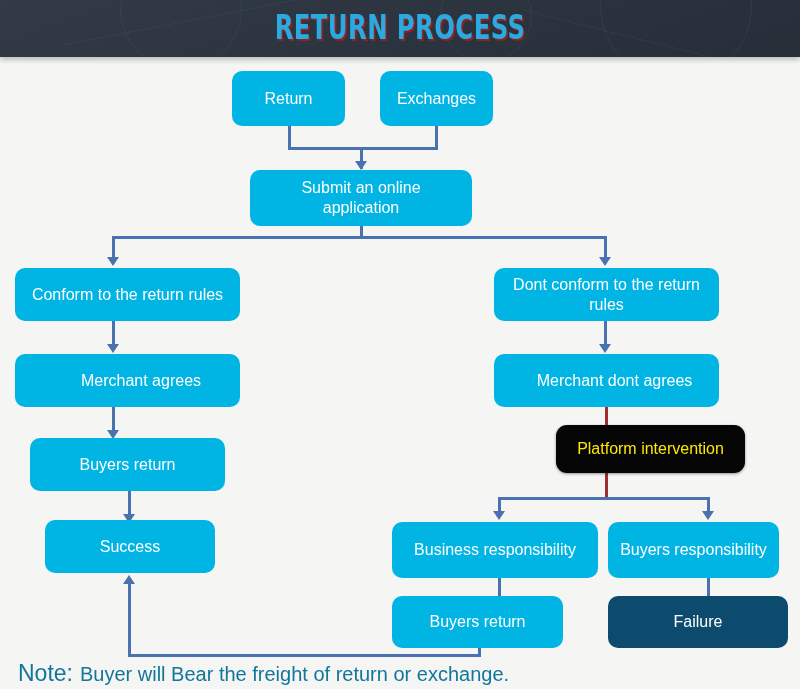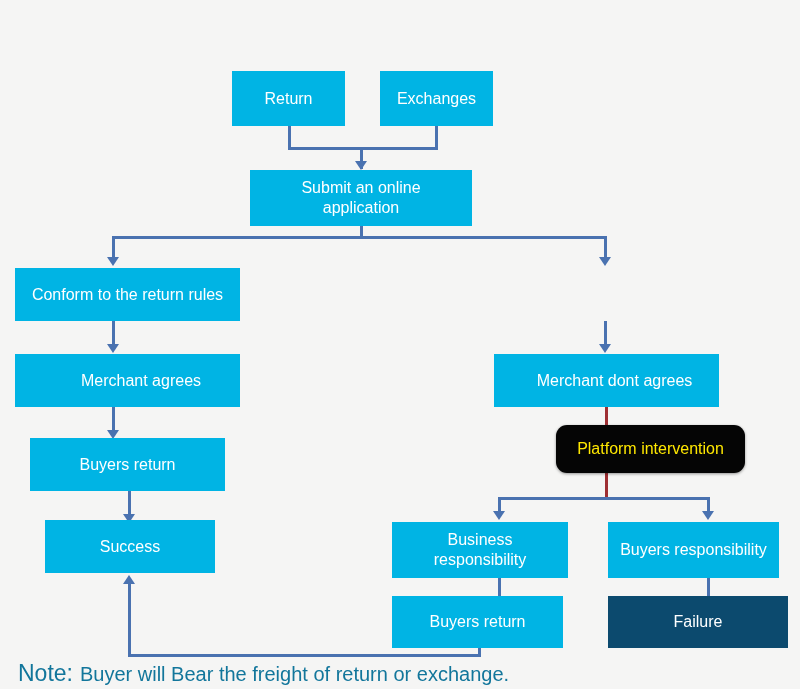--- a/index.html
+++ b/index.html
@@ -68,20 +68,21 @@
     box-sizing: border-box;
     display: flex;
     align-items: center;
     justify-content: center;
     text-align: center;
     color: #ffffff;
     font-size: 16px;
     line-height: 20px;
     background: #00b4e4;
     z-index: 3;
+    border-radius: 10px;
   }
   .node.black {
     background: #050505;
     color: #ffe800;
     border-radius: 11px;
     box-shadow: 0 1px 3px rgba(0,0,0,.4);
     margin-left: 44px;
   }
   .node.grey { background: #0c4a6e; }
 
@@ -121,20 +122,28 @@
     z-index: 4;
   }
   #note .note-label { font-size: 23px; }
   #note .note-text { font-size: 20px; margin-left: 7px; }
 </style>
 </head>
 <body>
 
 <div id="canvas">
 
+  <div id="header">
+    <span class="deco d1"></span>
+    <span class="deco d2"></span>
+    <span class="deco d3"></span>
+    <span class="dline l1"></span>
+    <span class="dline l2"></span>
+    <div id="header-title">RETURN PROCESS</div>
+  </div>
 
   <div class="conn vline" style="left:288px; top:126px; height:24px;"></div>
 
   <div class="conn vline" style="left:435px; top:126px; height:24px;"></div>
 
   <div class="conn hline" style="left:288px; top:147px; width:150px;"></div>
 
   <div class="conn vline" style="left:360px; top:147px; height:22px;"></div>
   <div class="arrow down" style="left:355px; top:161px;"></div>
 
@@ -183,26 +192,27 @@
   <div class="node" style="left:250px; top:170px; width:222px; height:56px; padding:0 12px;">Submit an online application</div>
 
   <div class="node" style="left:15px; top:268px; width:225px; height:53px; padding:0 12px;">Conform to the return rules</div>
 
   <div class="node" style="left:15px; top:354px; width:225px; height:53px;padding-left:27px;">Merchant agrees</div>
 
   <div class="node" style="left:30px; top:438px; width:195px; height:53px;">Buyers return</div>
 
   <div class="node" style="left:45px; top:520px; width:170px; height:53px;">Success</div>
 
+  <div class="node" style="left:494px; top:268px; width:225px; height:53px; padding:0 12px;">Dont conform to the return rules</div>
 
   <div class="node" style="left:494px; top:354px; width:225px; height:53px;padding-left:16px;">Merchant dont agrees</div>
 
   <div class="node black" style="left:512px; top:425px; width:189px; height:48px; padding:0 10px; z-index:5;">Platform intervention</div>
 
-  <div class="node" style="left:392px; top:522px; width:176px; height:56px; padding:0 10px;">Business responsibility</div>
+  <div class="node" style="left:392px; top:522px; width:206px; height:56px; padding:0 10px;">Business responsibility</div>
 
   <div class="node" style="left:608px; top:522px; width:171px; height:56px; padding:0 2px;">Buyers responsibility</div>
 
   <div class="node" style="left:392px; top:596px; width:171px; height:52px;">Buyers return</div>
 
   <div class="node grey" style="left:608px; top:596px; width:180px; height:52px;">Failure</div>
 
   <div id="note">
     <span class="note-label">Note:</span><span class="note-text">Buyer will Bear the freight of return or exchange.</span>
   </div>

